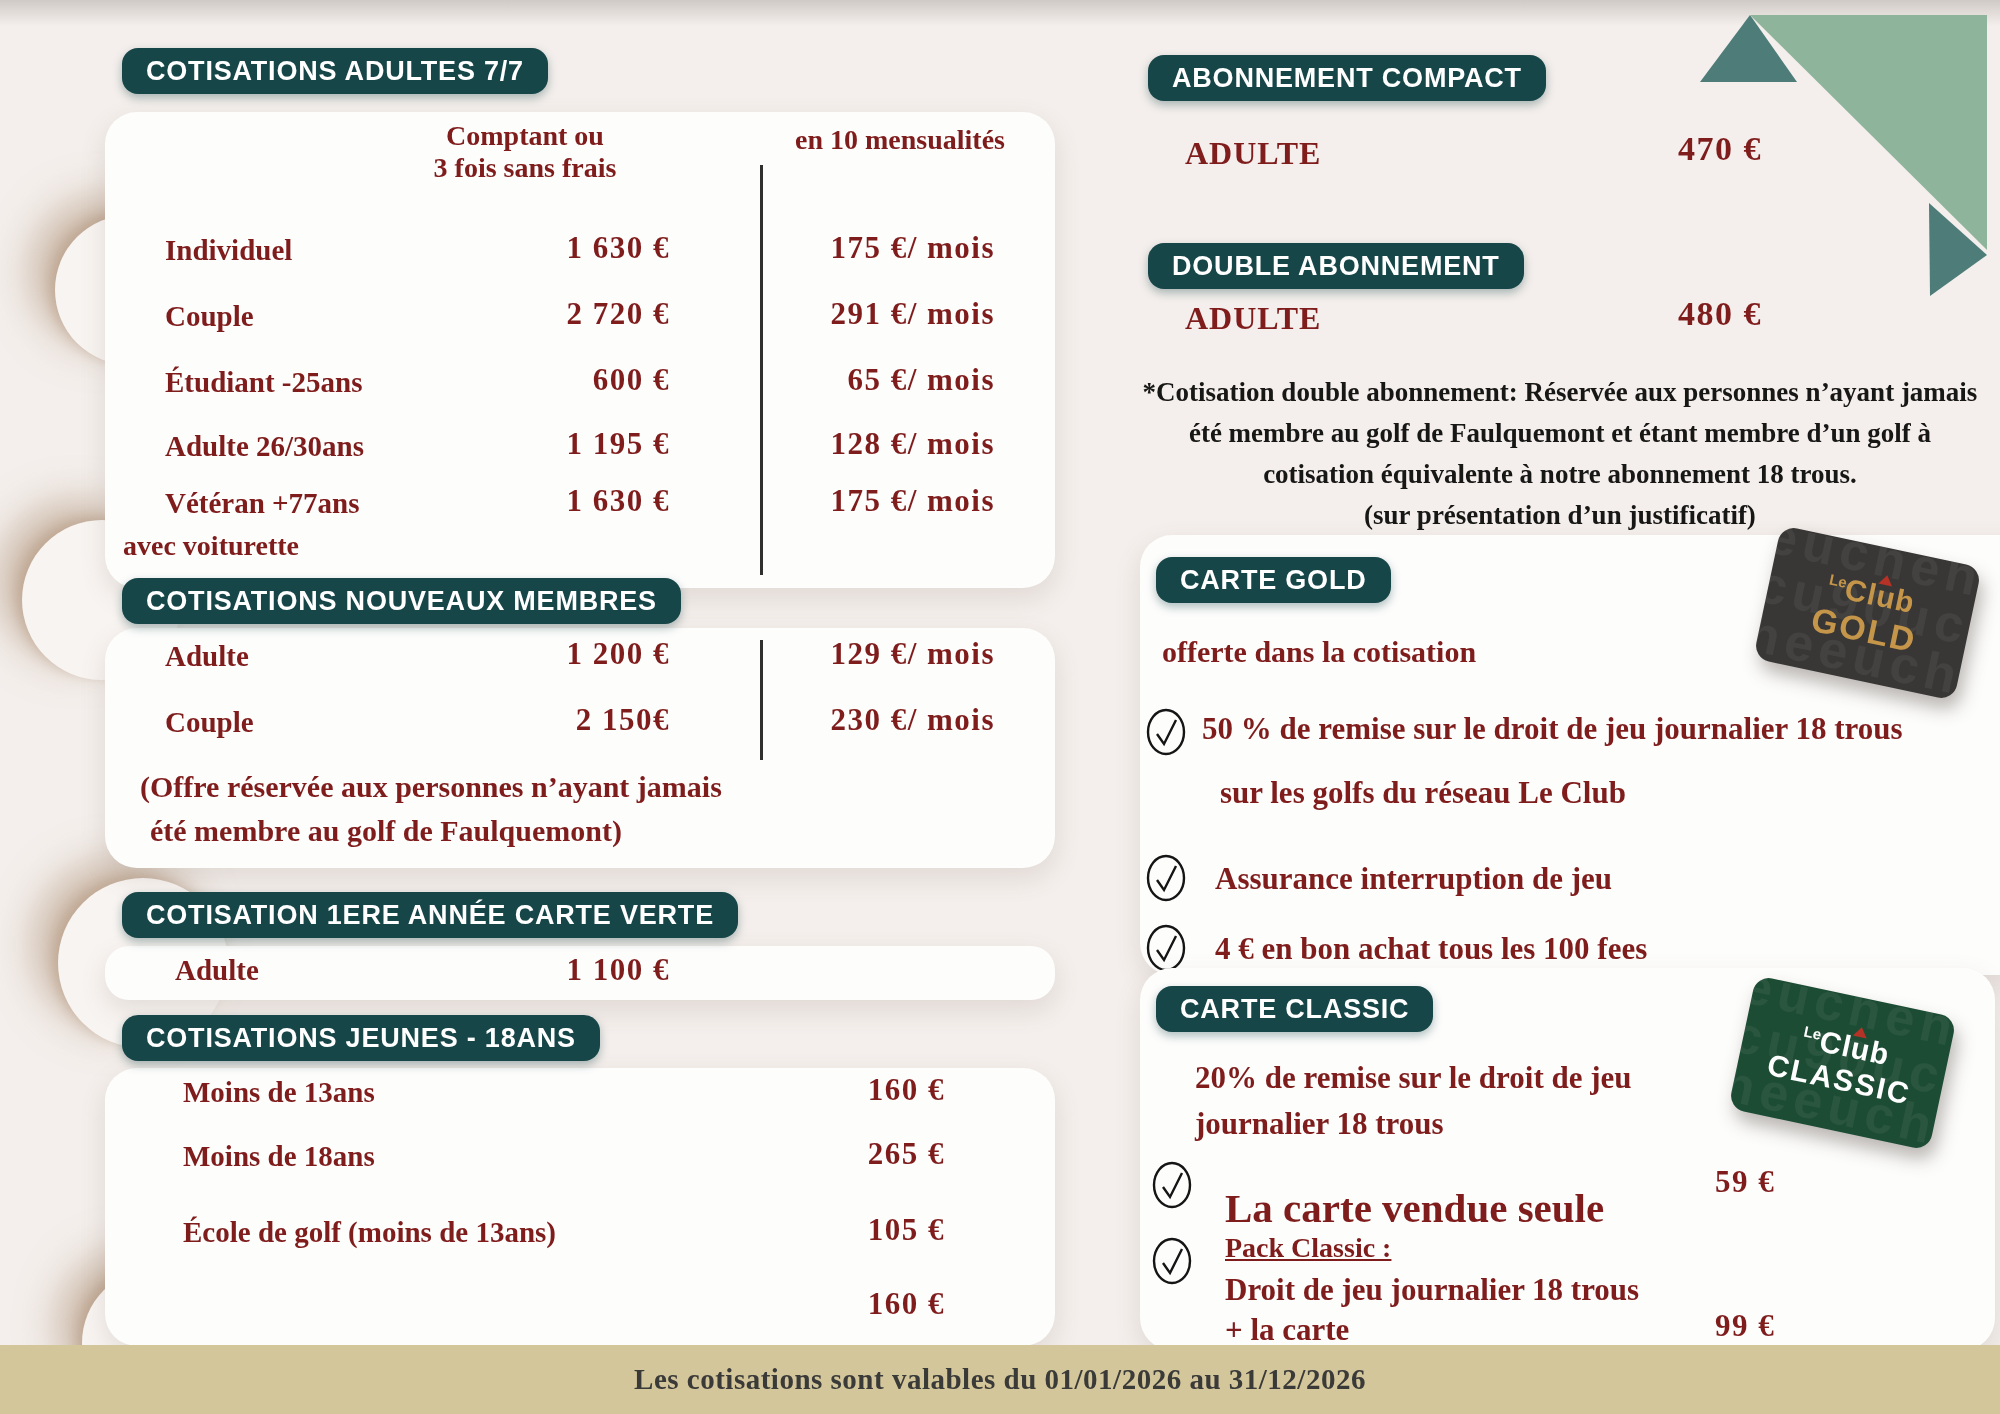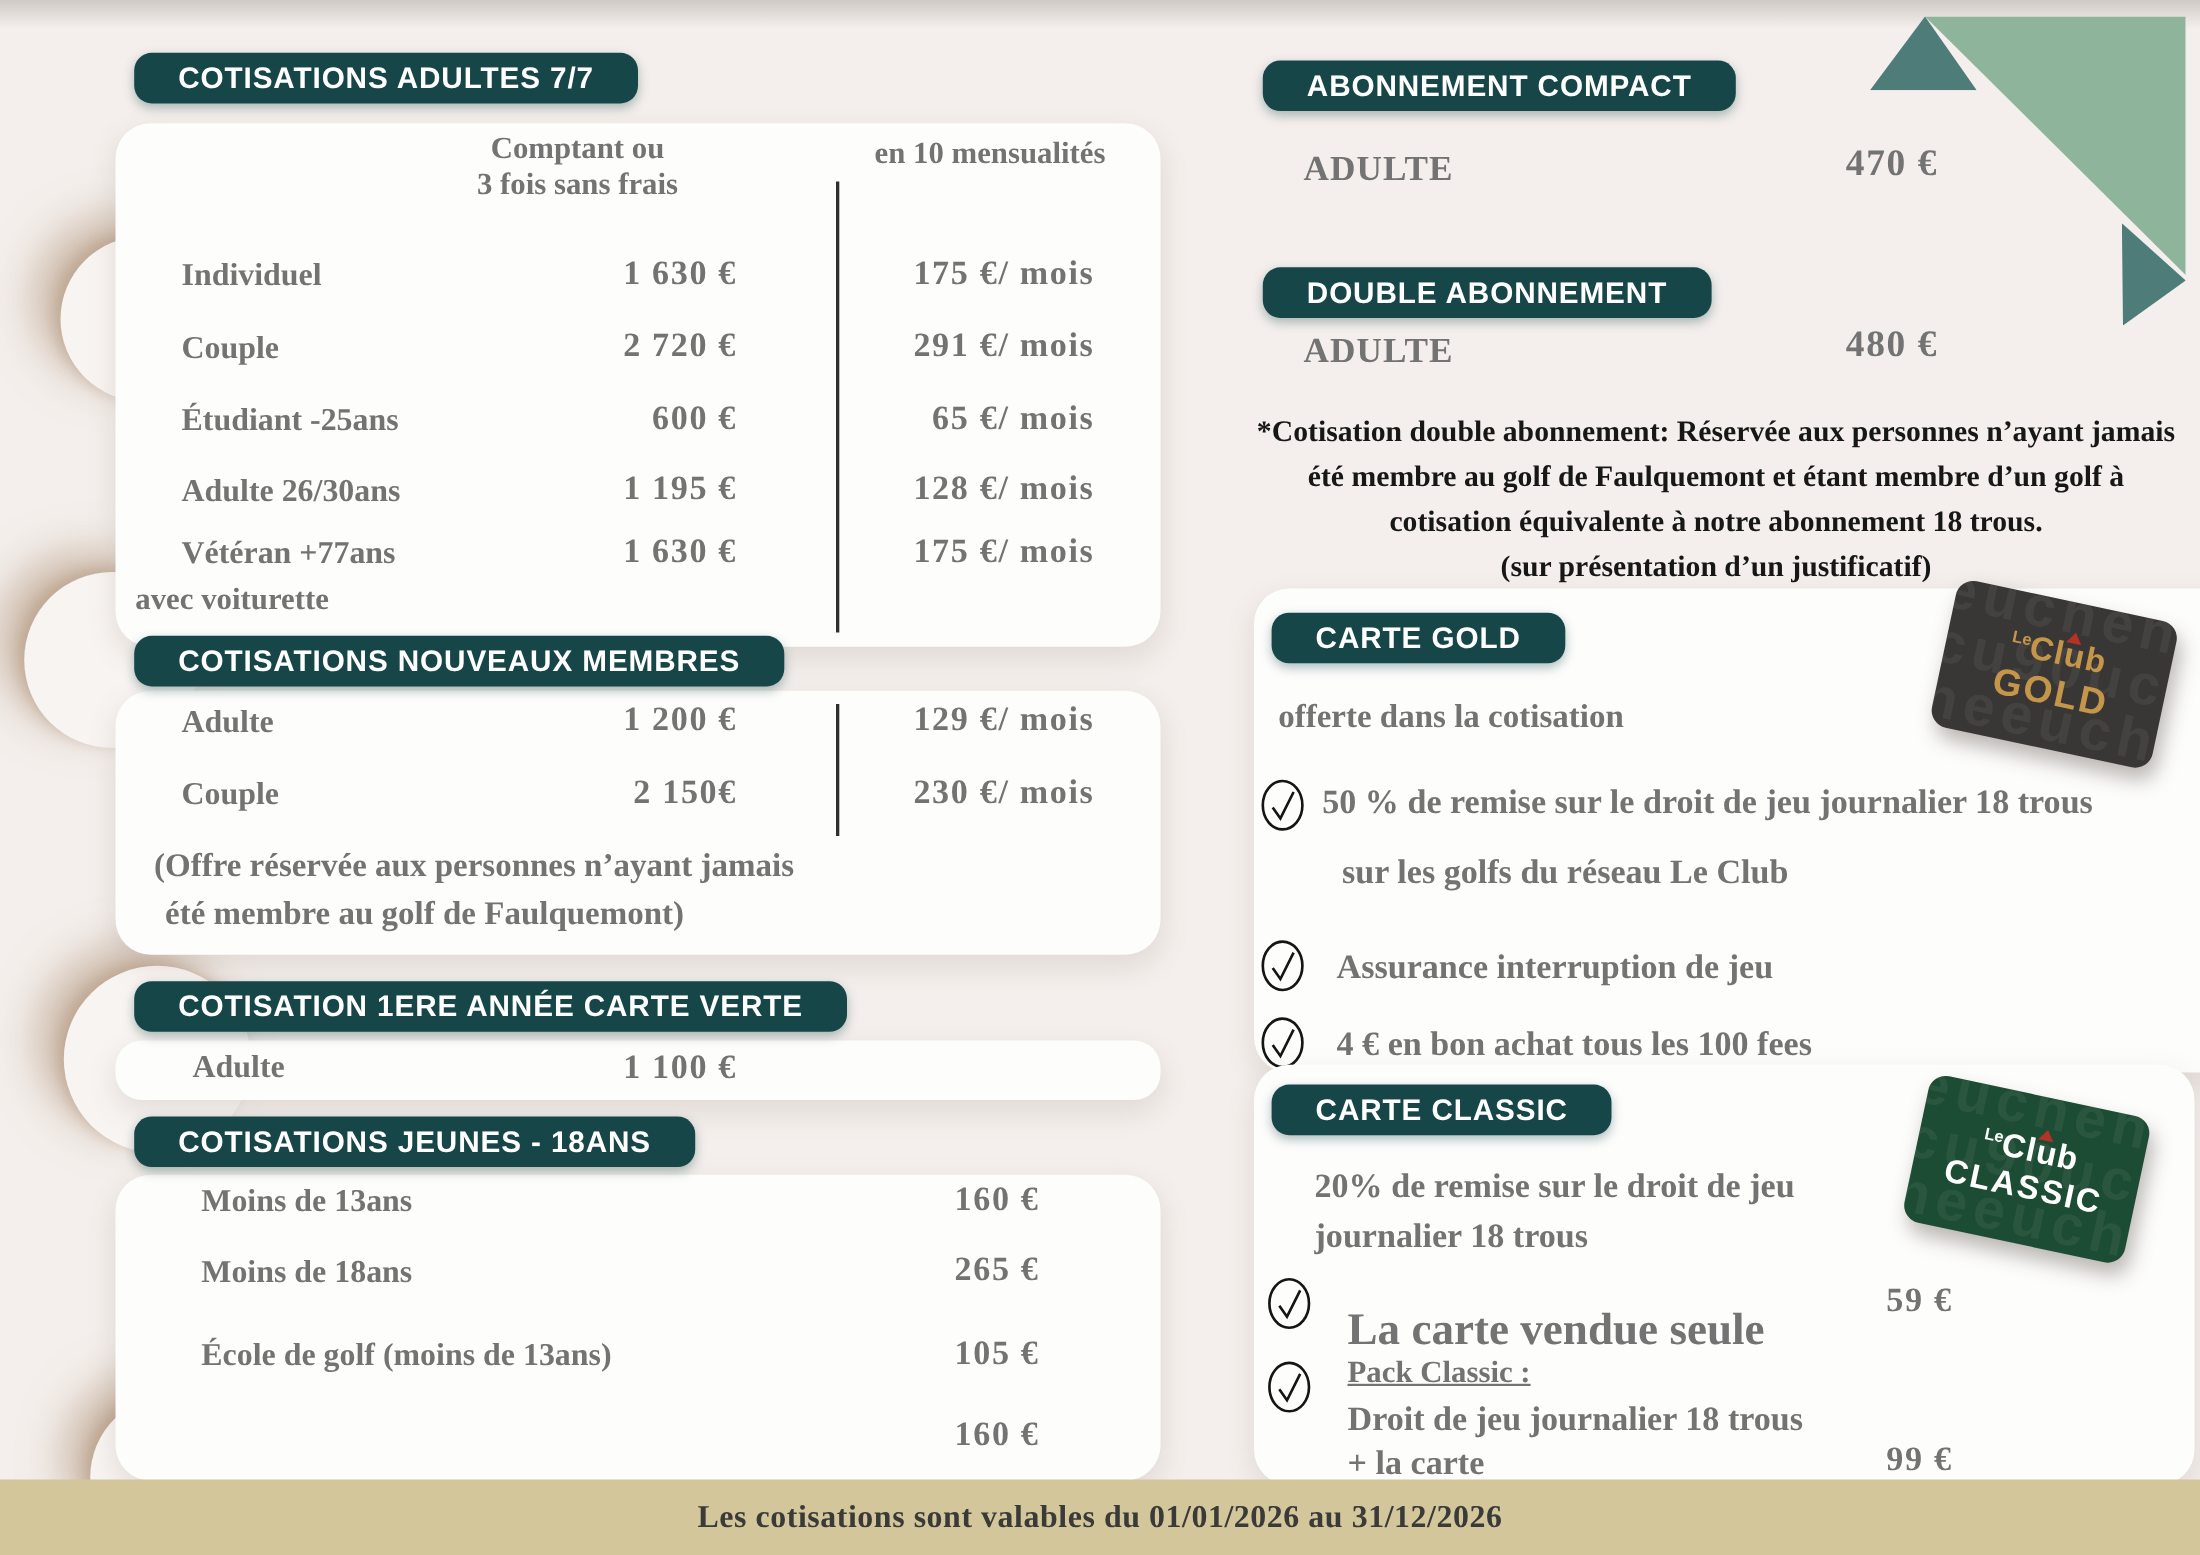--- a/index.html
+++ b/index.html
@@ -14,23 +14,23 @@
   
   .deco-circle{position:absolute;border-radius:50%;background:#f8f4f1;
     box-shadow:-24px -18px 40px rgba(168,136,108,.55), -6px -4px 12px rgba(168,136,108,.35);
     z-index:0;}
   
   .card{position:absolute;background:#fdfdfc;border-radius:32px;
     box-shadow:0 10px 26px rgba(120,100,88,.16);z-index:1;}
   
   .pill{position:absolute;z-index:3;background:#174649;color:#fff;
     font-family:"Liberation Sans",sans-serif;font-weight:700;font-size:27px;
-    letter-spacing:.8px;line-height:46px;height:46px;padding:0 40px;border-radius:16px;
+    letter-spacing:.8px;line-height:46px;height:46px;padding:0 24px;border-radius:16px;
     white-space:nowrap;box-shadow:0 4px 10px rgba(23,70,73,.35);}
-  .t{font-family:"Liberation Serif",serif;font-weight:700;color:#737373;}
+  .t{font-family:"Liberation Serif",serif;font-weight:700;color:#7f1d1d;}
   .label{font-size:29px;}
   .price{font-size:31px;letter-spacing:1.5px;}
   .abs{position:absolute;}
   .right{text-align:right;}
   .center{text-align:center;}
   .vdivider{position:absolute;width:3px;background:#2f2f2d;z-index:2;}
   
   .check{position:absolute;width:44px;height:50px;}
   .check svg{width:100%;height:100%;}
   

